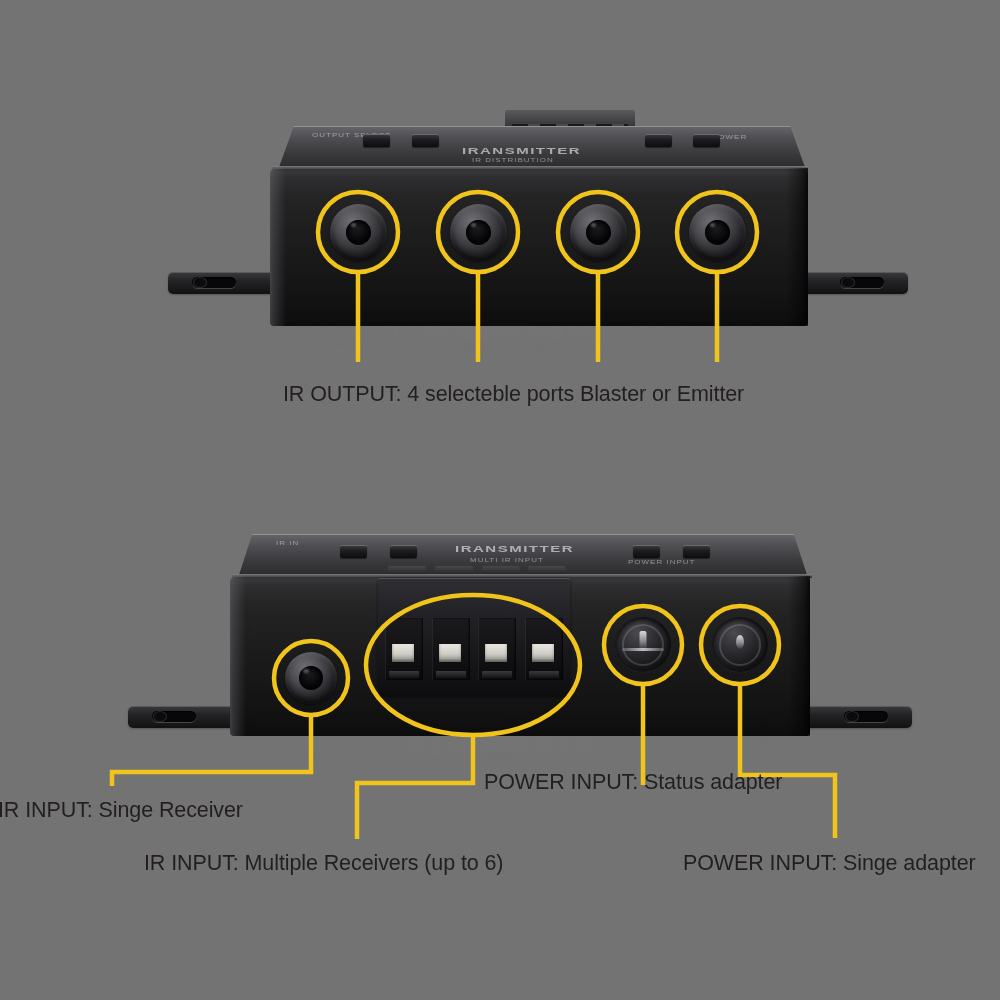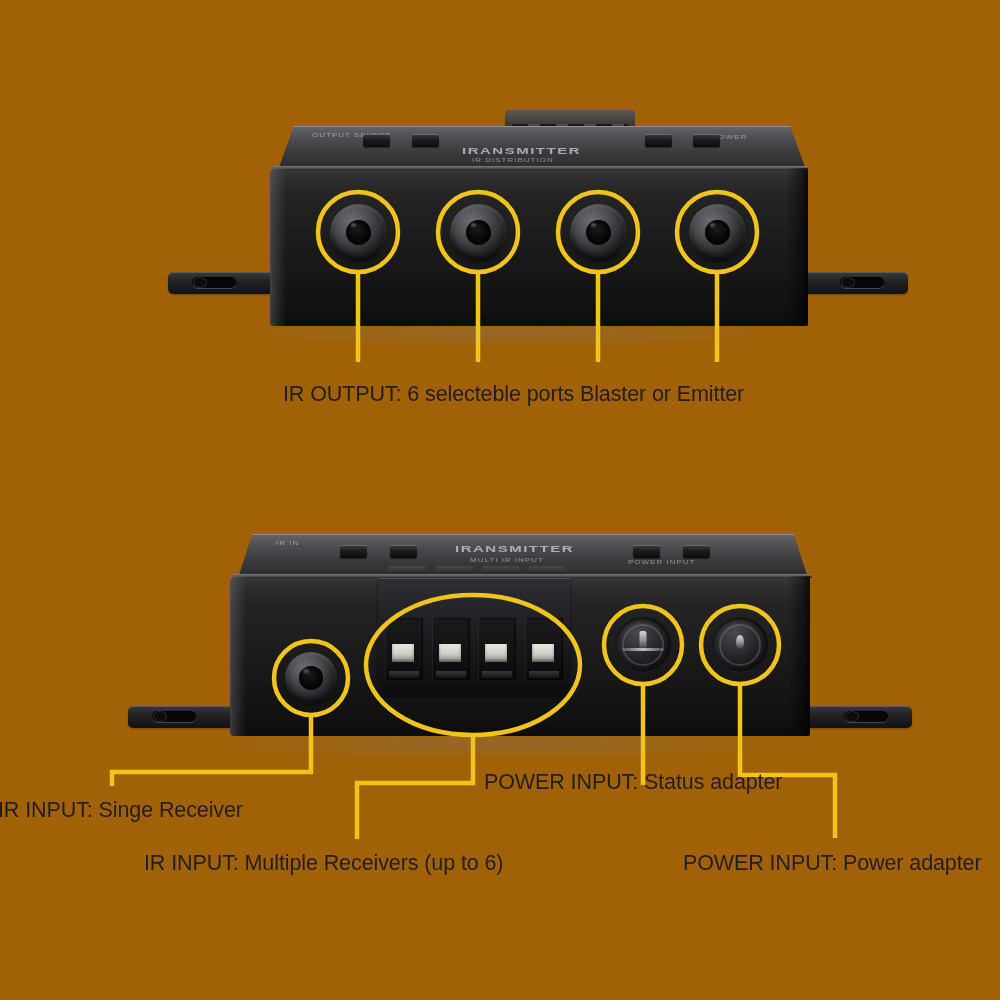--- a/index.html
+++ b/index.html
@@ -9,21 +9,21 @@
     background: #ffffff;
   }
   body {
     font-family: "Liberation Sans", sans-serif;
     -webkit-font-smoothing: antialiased;
   }
   #stage {
     position: relative;
     width: 1000px;
     height: 1000px;
-    background: #a16207;
+    background: #737373;
     overflow: hidden;
   }
 
   
   .abs { position: absolute; }
 
   
   .device { position: absolute; }
 
   .chassis-front {
@@ -396,23 +396,23 @@
       <path d="M473,735 L473,783 L357,783 L357,839"></path>
 
       <circle cx="643" cy="645" r="39"></circle>
       <path d="M643,684 L643,785"></path>
 
       <circle cx="740" cy="645" r="39"></circle>
       <path d="M740,684 L740,775 L835,775 L835,838"></path>
     </g>
   </svg>
 
-  <div class="caption" style="left:283px; top:382px;">IR OUTPUT: 6 selecteble ports Blaster or Emitter</div>
+  <div class="caption" style="left:283px; top:382px;">IR OUTPUT: 4 selecteble ports Blaster or Emitter</div>
 
   <div class="caption" style="left:-2px; top:798px;">IR INPUT: Singe Receiver</div>
 
   <div class="caption" style="left:144px; top:851px;">IR INPUT: Multiple Receivers (up to 6)</div>
 
   <div class="caption" style="left:484px; top:770px;">POWER INPUT: Status adapter</div>
 
-  <div class="caption" style="left:683px; top:851px;">POWER INPUT: Power adapter</div>
+  <div class="caption" style="left:683px; top:851px;">POWER INPUT: Singe adapter</div>
 
 </div>
 
 </body></html>

